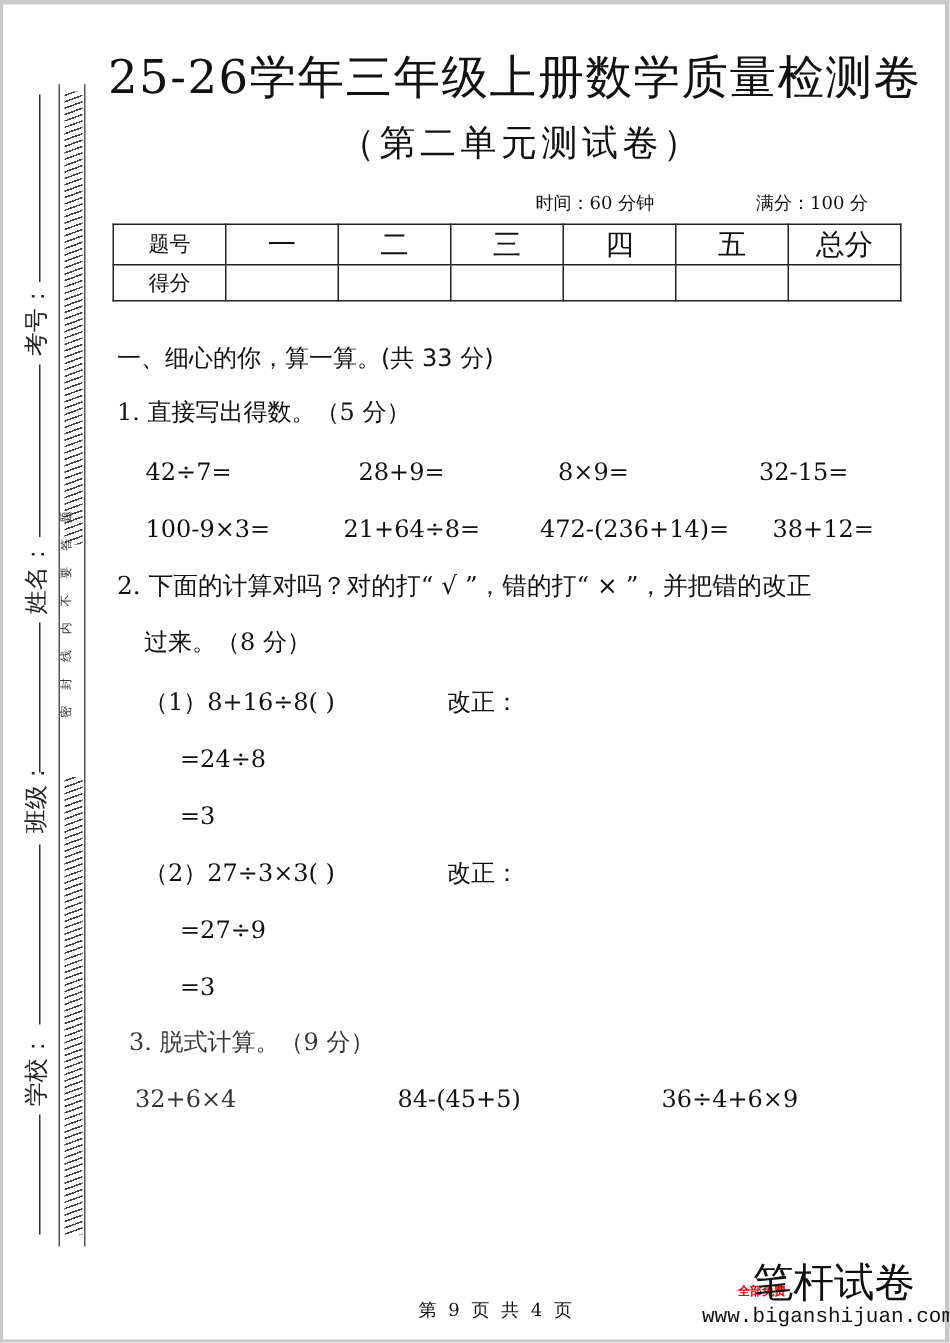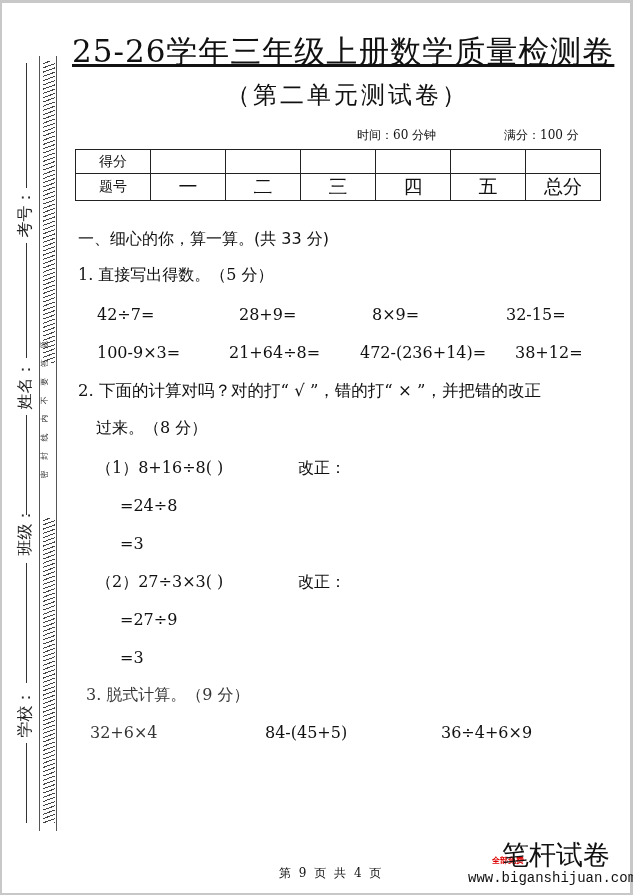--- a/index.html
+++ b/index.html
@@ -22,21 +22,21 @@
     background-image: repeating-linear-gradient(160deg, transparent 0 2px, #444 2px 3px, transparent 3px 4px);
   }
   .vert {
     position: absolute; transform: rotate(-90deg); transform-origin: center center;
     white-space: nowrap;
   }
   .field-label { font-size: 16px; font-family: "DejaVu Sans", sans-serif; color: #222; }
   .field-line { position: absolute; width: 1px; background: #333; }
   .seal-text { font-size: 8px; color: #333; letter-spacing: 4px; font-family: "DejaVu Sans", sans-serif; }
 
-  .title { font-size: 31px; letter-spacing: 1px; left: 70px; top: 28px; text-decoration: underline; }
+  .title { font-size: 31px; letter-spacing: 1px; left: 70px; top: 28px; }
   .subtitle { font-size: 24px; left: 224px; top: 76px; letter-spacing: 3px; }
   .meta { font-size: 12px; top: 124px; }
 
   table.score {
     position: absolute; left: 73px; top: 146px; border-collapse: collapse;
     font-size: 15px;
   }
   table.score td {
     border: 1.5px solid #222; width: 74px; height: 23px; text-align: center; padding: 0;
   }
@@ -78,36 +78,36 @@
   <div class="vert field-label" style="left:-2px; top:700px; width:50px; text-align:center;">学校：</div>
 
   <div class="abs title">25-26学年三年级上册数学质量检测卷</div>
   <div class="abs subtitle">（第二单元测试卷）</div>
   <div class="abs meta" style="left:355px;">时间：60 分钟</div>
   <div class="abs meta" style="left:502px;">满分：100 分</div>
 
   <table class="score">
     <tbody>
         <tr>
+      <td class="hdr">题号</td>
+      <td class="big">一</td>
+      <td class="big">二</td>
+      <td class="big">三</td>
+      <td class="big">四</td>
+      <td class="big">五</td>
+      <td class="big">总分</td>
+    </tr>
+    <tr>
       <td class="hdr">得分</td>
       <td></td>
       <td></td>
       <td></td>
       <td></td>
       <td></td>
       <td></td>
-    </tr>
-    <tr>
-      <td class="hdr">题号</td>
-      <td class="big">一</td>
-      <td class="big">二</td>
-      <td class="big">三</td>
-      <td class="big">四</td>
-      <td class="big">五</td>
-      <td class="big">总分</td>
     </tr>
   </tbody>
     </table>
 
   <div class="abs section-title">一、细心的你，算一算。(共 33 分)</div>
 
   <div class="abs q" style="left:76px; top:262px;">1. 直接写出得数。（5 分）</div>
   <div class="abs expr" style="left:95px; top:302px;">42÷7=</div>
   <div class="abs expr" style="left:237px; top:302px;">28+9=</div>
   <div class="abs expr" style="left:370px; top:302px;">8×9=</div>

